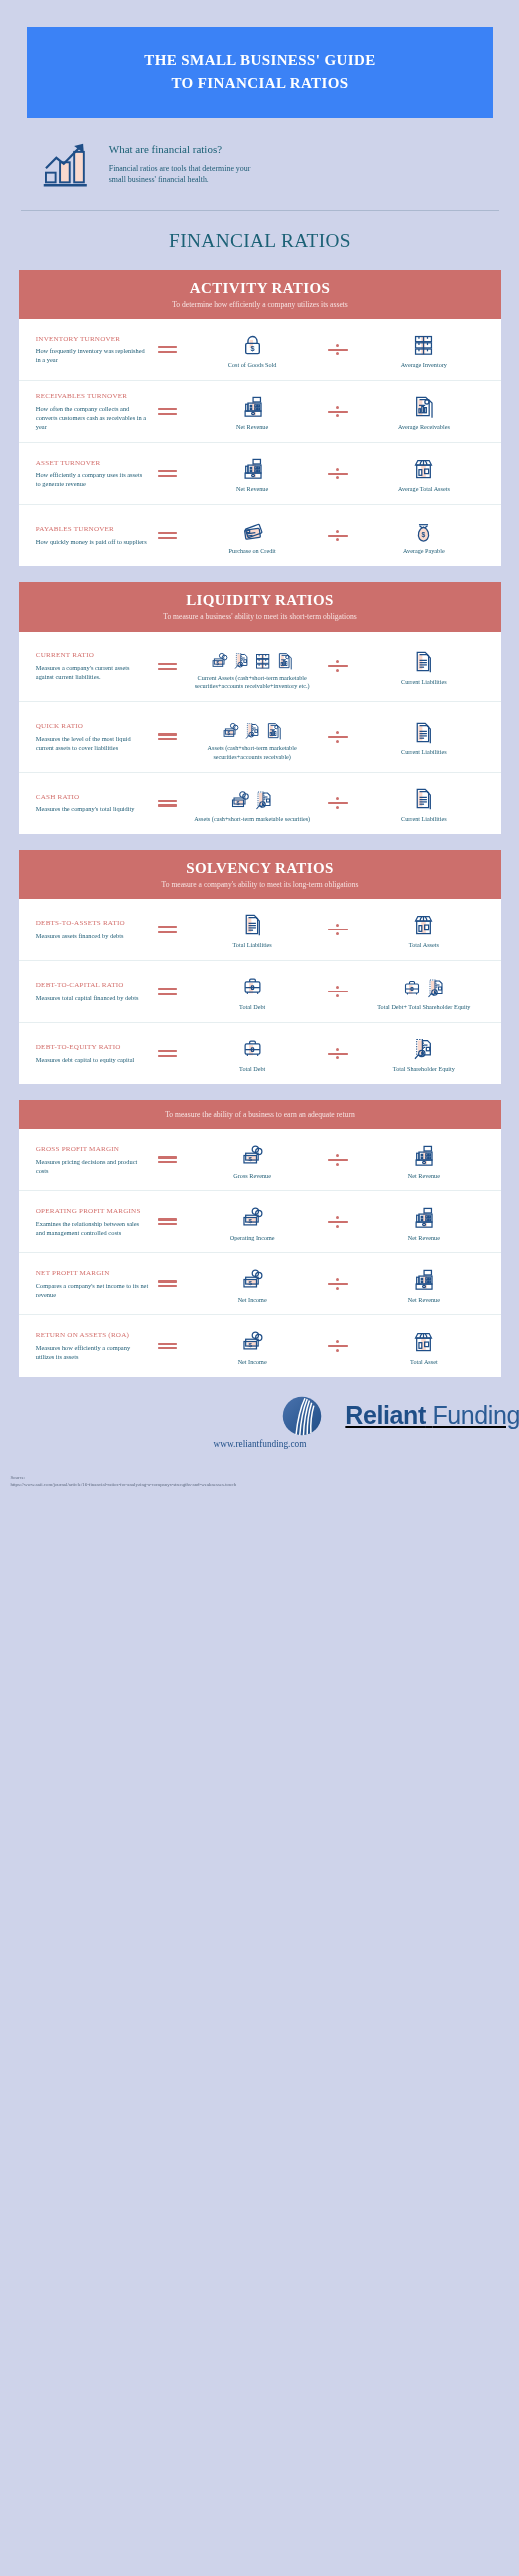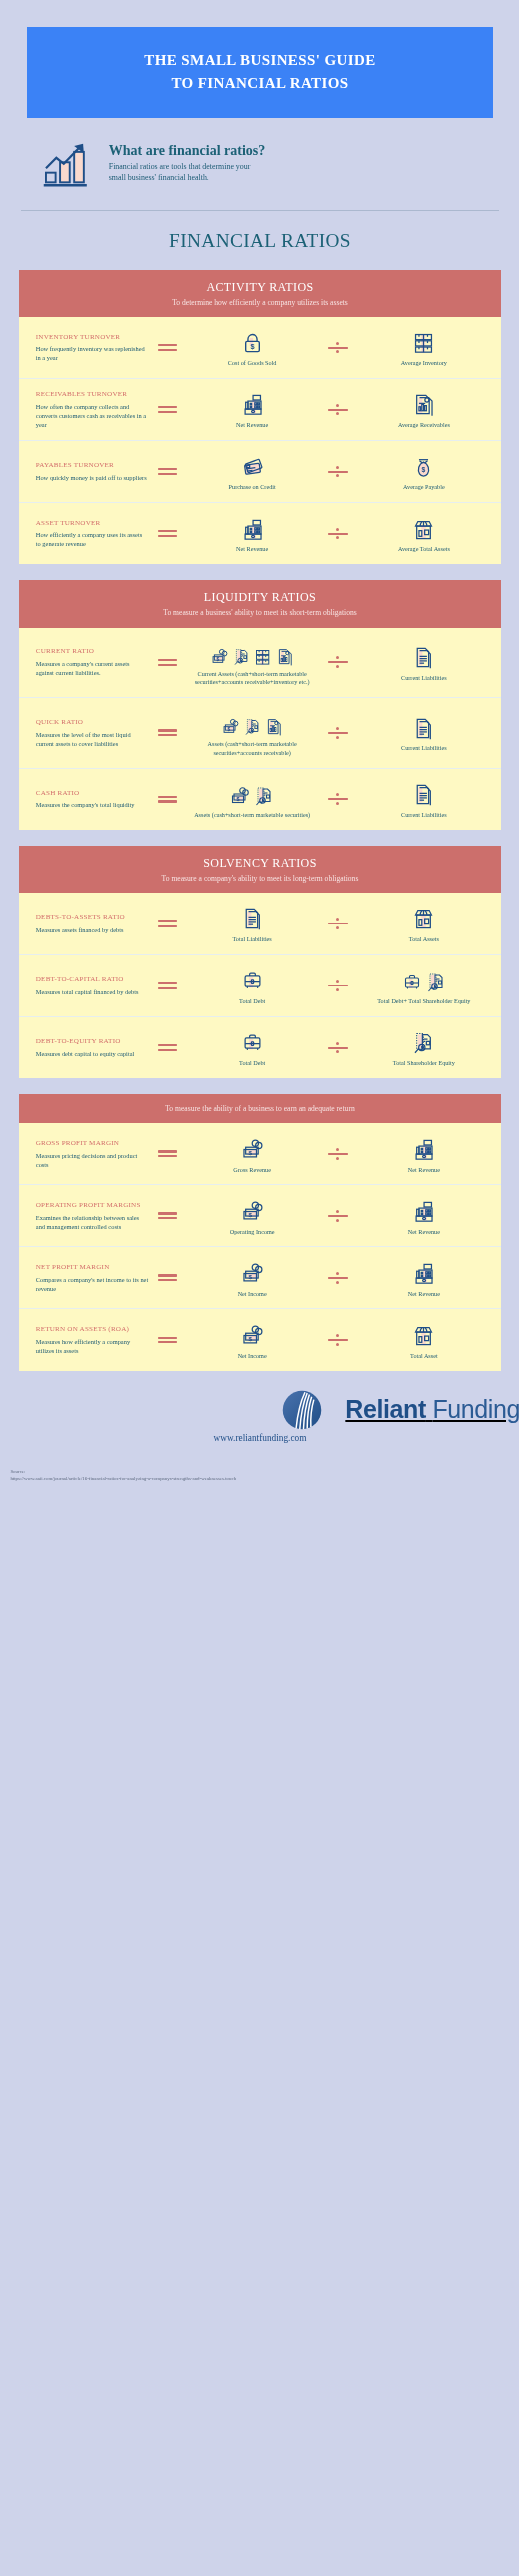--- a/index.html
+++ b/index.html
@@ -33,23 +33,23 @@
     margin: 22px 27px 0 27px;
     display: flex;
     align-items: flex-start;
     gap: 13.4px;
     padding-left: 13.4px;
   }
   .intro-icon { flex: 0 0 auto; width: 55px; height: 49px; }
   .intro-text { padding-top: 3px; }
   .intro-title {
     color: #1c6176;
-    font-size: 14px;
-    font-weight: bold;
-    margin-bottom: 2px;
+    font-size: 11px;
+    font-weight: normal;
+    margin-bottom: 8px;
   }
   .intro-body {
     color: #1d5b74;
     font-size: 7.9px;
     line-height: 1.45;
   }
 
   .divider {
     margin: 21px 21px 0 21px;
     height: 0.7px;
@@ -68,30 +68,30 @@
 
   
   .block { margin: 0 19.3px 16.3px 19.3px; }
   .block-header {
     background: #cc6f6c;
     text-align: center;
     padding: 9.7px 7.4px 10.4px 7.4px;
   }
   .block-header h3 {
     color: #ffffff;
-    font-size: 12px;
-    font-weight: normal;
+    font-size: 15px;
+    font-weight: bold;
     letter-spacing: 0.4px;
     margin-bottom: 3px;
   }
   .block-header p {
     color: #f7e3e2;
     font-size: 7.6px;
   }
-  .block-body { background: #fef9c3; }
+  .block-body { background: #ffffff; }
 
   .row {
     display: flex;
     align-items: center;
     padding: 10.4px 12px;
     border-bottom: 0.7px solid #e6eef0;
     min-height: 56px;
   }
   .row:last-child { border-bottom: none; }
 
@@ -319,64 +319,20 @@
                     <rect x="23" y="24" width="3" height="9"></rect>
           <line x1="13" y1="20" x2="24" y2="20"></line>
         </g>
                 </svg>
               </div>
          <div class="term-label">Average Receivables</div>
        </div>
           </div>
           <div class="row">
             <div class="col-label">
-         <div class="ratio-name">PAYABLES TURNOVER</div>
-         <div class="ratio-desc">How quickly money is paid off to suppliers</div>
-       </div>
-       <div class="col-eq">
-         <div class="eq-sign">
-                <span></span>
-                <span></span>
-              </div>
-       </div>
-       <div class="col-term">
-         <div class="term-icons">
-                <svg width="25" height="25" viewBox="0 0 42 44">
-                  <g fill="none" stroke="#1f4e87" stroke-width="2.2">
-          <rect x="8" y="18" width="26" height="16" rx="2" transform="rotate(-8 21 26)" fill="#fad9cd"></rect>
-          <rect x="10" y="13" width="26" height="16" rx="2" transform="rotate(-20 23 21)"></rect>
-          <line x1="11" y1="26" x2="26" y2="24"></line>
-                    <line x1="11" y1="30" x2="21" y2="29"></line>
-          <rect x="11" y="20" width="5" height="4"></rect>
-        </g>
-                </svg>
-              </div>
-         <div class="term-label">Purchase on Credit</div>
-       </div>
-       <div class="col-div">
-         <div class="div-sign">
-           <div class="dot"></div>
-                <div class="bar"></div>
-                <div class="dot"></div>
-         </div>
-       </div>
-       <div class="col-term">
-         <div class="term-icons">
-                <svg width="25" height="25" viewBox="0 0 42 44">
-                  <path d="M21 14 C12 18 10 28 14 35 C17 40 25 40 28 35 C32 28 30 18 21 14 Z" fill="#fad9cd" stroke="#1f4e87" stroke-width="2.2"></path>
-        <path d="M14 12 l4 3 h6 l4 -3" fill="none" stroke="#1f4e87" stroke-width="2.2"></path>
-        <line x1="13" y1="10" x2="29" y2="10" stroke="#1f4e87" stroke-width="2.2"></line>
-        <text x="21" y="32" font-size="12" font-family="Liberation Sans,sans-serif" font-weight="bold" fill="#1f4e87" text-anchor="middle">$</text>
-                </svg>
-              </div>
-         <div class="term-label">Average Payable</div>
-       </div>
-          </div>
-          <div class="row">
-            <div class="col-label">
          <div class="ratio-name">ASSET TURNOVER</div>
          <div class="ratio-desc">How efficiently a company uses its assets to generate revenue</div>
        </div>
        <div class="col-eq">
          <div class="eq-sign">
                 <span></span>
                 <span></span>
               </div>
        </div>
        <div class="col-term">
@@ -414,20 +370,64 @@
         <g fill="none" stroke="#1f4e87" stroke-width="2.2">
           <path d="M7 16 l4 -8 h20 l4 8 z"></path>
           <path d="M11 16 v-1 M15 16 q0 -4 3 -8 M21 16 v-8 M27 16 q0 -4 -3 -8 M31 16 v-1"></path>
           <rect x="9" y="16" width="24" height="22"></rect>
           <rect x="13" y="24" width="5" height="10"></rect>
           <rect x="23" y="23" width="7" height="8"></rect>
         </g>
                 </svg>
               </div>
          <div class="term-label">Average Total Assets</div>
+       </div>
+          </div>
+          <div class="row">
+            <div class="col-label">
+         <div class="ratio-name">PAYABLES TURNOVER</div>
+         <div class="ratio-desc">How quickly money is paid off to suppliers</div>
+       </div>
+       <div class="col-eq">
+         <div class="eq-sign">
+                <span></span>
+                <span></span>
+              </div>
+       </div>
+       <div class="col-term">
+         <div class="term-icons">
+                <svg width="25" height="25" viewBox="0 0 42 44">
+                  <g fill="none" stroke="#1f4e87" stroke-width="2.2">
+          <rect x="8" y="18" width="26" height="16" rx="2" transform="rotate(-8 21 26)" fill="#fad9cd"></rect>
+          <rect x="10" y="13" width="26" height="16" rx="2" transform="rotate(-20 23 21)"></rect>
+          <line x1="11" y1="26" x2="26" y2="24"></line>
+                    <line x1="11" y1="30" x2="21" y2="29"></line>
+          <rect x="11" y="20" width="5" height="4"></rect>
+        </g>
+                </svg>
+              </div>
+         <div class="term-label">Purchase on Credit</div>
+       </div>
+       <div class="col-div">
+         <div class="div-sign">
+           <div class="dot"></div>
+                <div class="bar"></div>
+                <div class="dot"></div>
+         </div>
+       </div>
+       <div class="col-term">
+         <div class="term-icons">
+                <svg width="25" height="25" viewBox="0 0 42 44">
+                  <path d="M21 14 C12 18 10 28 14 35 C17 40 25 40 28 35 C32 28 30 18 21 14 Z" fill="#fad9cd" stroke="#1f4e87" stroke-width="2.2"></path>
+        <path d="M14 12 l4 3 h6 l4 -3" fill="none" stroke="#1f4e87" stroke-width="2.2"></path>
+        <line x1="13" y1="10" x2="29" y2="10" stroke="#1f4e87" stroke-width="2.2"></line>
+        <text x="21" y="32" font-size="12" font-family="Liberation Sans,sans-serif" font-weight="bold" fill="#1f4e87" text-anchor="middle">$</text>
+                </svg>
+              </div>
+         <div class="term-label">Average Payable</div>
        </div>
           </div>
         </div>
       </div>
       <div class="block">
         <div class="block-header">
           <h3>LIQUIDITY RATIOS</h3>
           <p>To measure a business' ability to meet its short-term obligations</p>
         </div>
         <div class="block-body">

